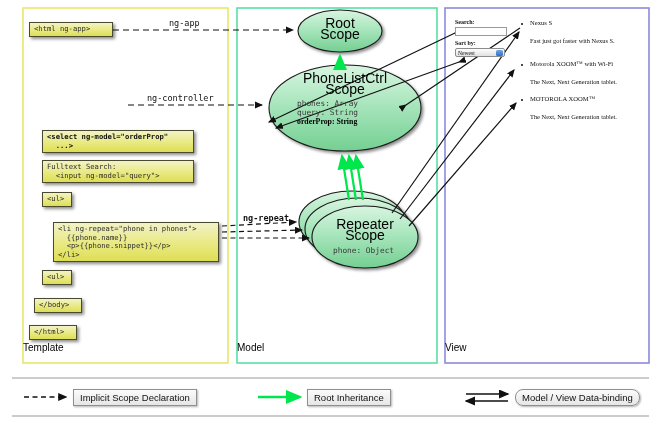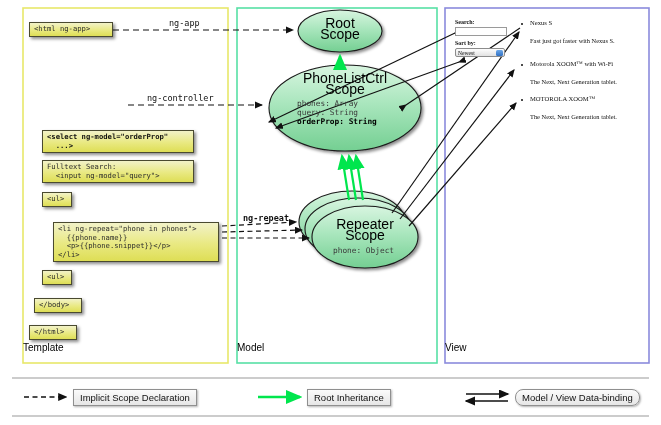--- a/index.html
+++ b/index.html
@@ -24,21 +24,21 @@
   
   .edgelabel{position:absolute;font-family:"DejaVu Sans Mono",monospace;
     font-size:8.5px;color:#111;white-space:nowrap;}
 
   
   .ellipse-text{position:absolute;text-align:center;white-space:pre;
     font-size:8.6px;color:#111;line-height:10px;}
   .ellipse-title{font-size:14px;color:#000;line-height:10.5px;}
   .ellipse-props{font-family:"DejaVu Sans Mono",monospace;font-size:7.8px;
     color:#3b3b3b;line-height:8.8px;text-align:left;}
-  .ellipse-props .hl{font-weight:bold;color:#000;}
+  .ellipse-props .hl{font-weight:bold;color:#000;font-family:Liberation Serif, serif;}
 
   
   .view-text{position:absolute;font-family:"Liberation Serif",serif;
     font-size:6.4px;color:#111;white-space:nowrap;}
   .view-label{position:absolute;font-family:"Liberation Serif",serif;
     font-size:6px;color:#111;white-space:nowrap;font-weight:bold;}
   .view-input{position:absolute;box-sizing:border-box;border:1px solid #9a9a9a;
     background:#fff;}
   .view-select{position:absolute;box-sizing:border-box;border:1px solid #8c8c8c;
     background:linear-gradient(to bottom,#fdfdfd,#e2e2e2);

